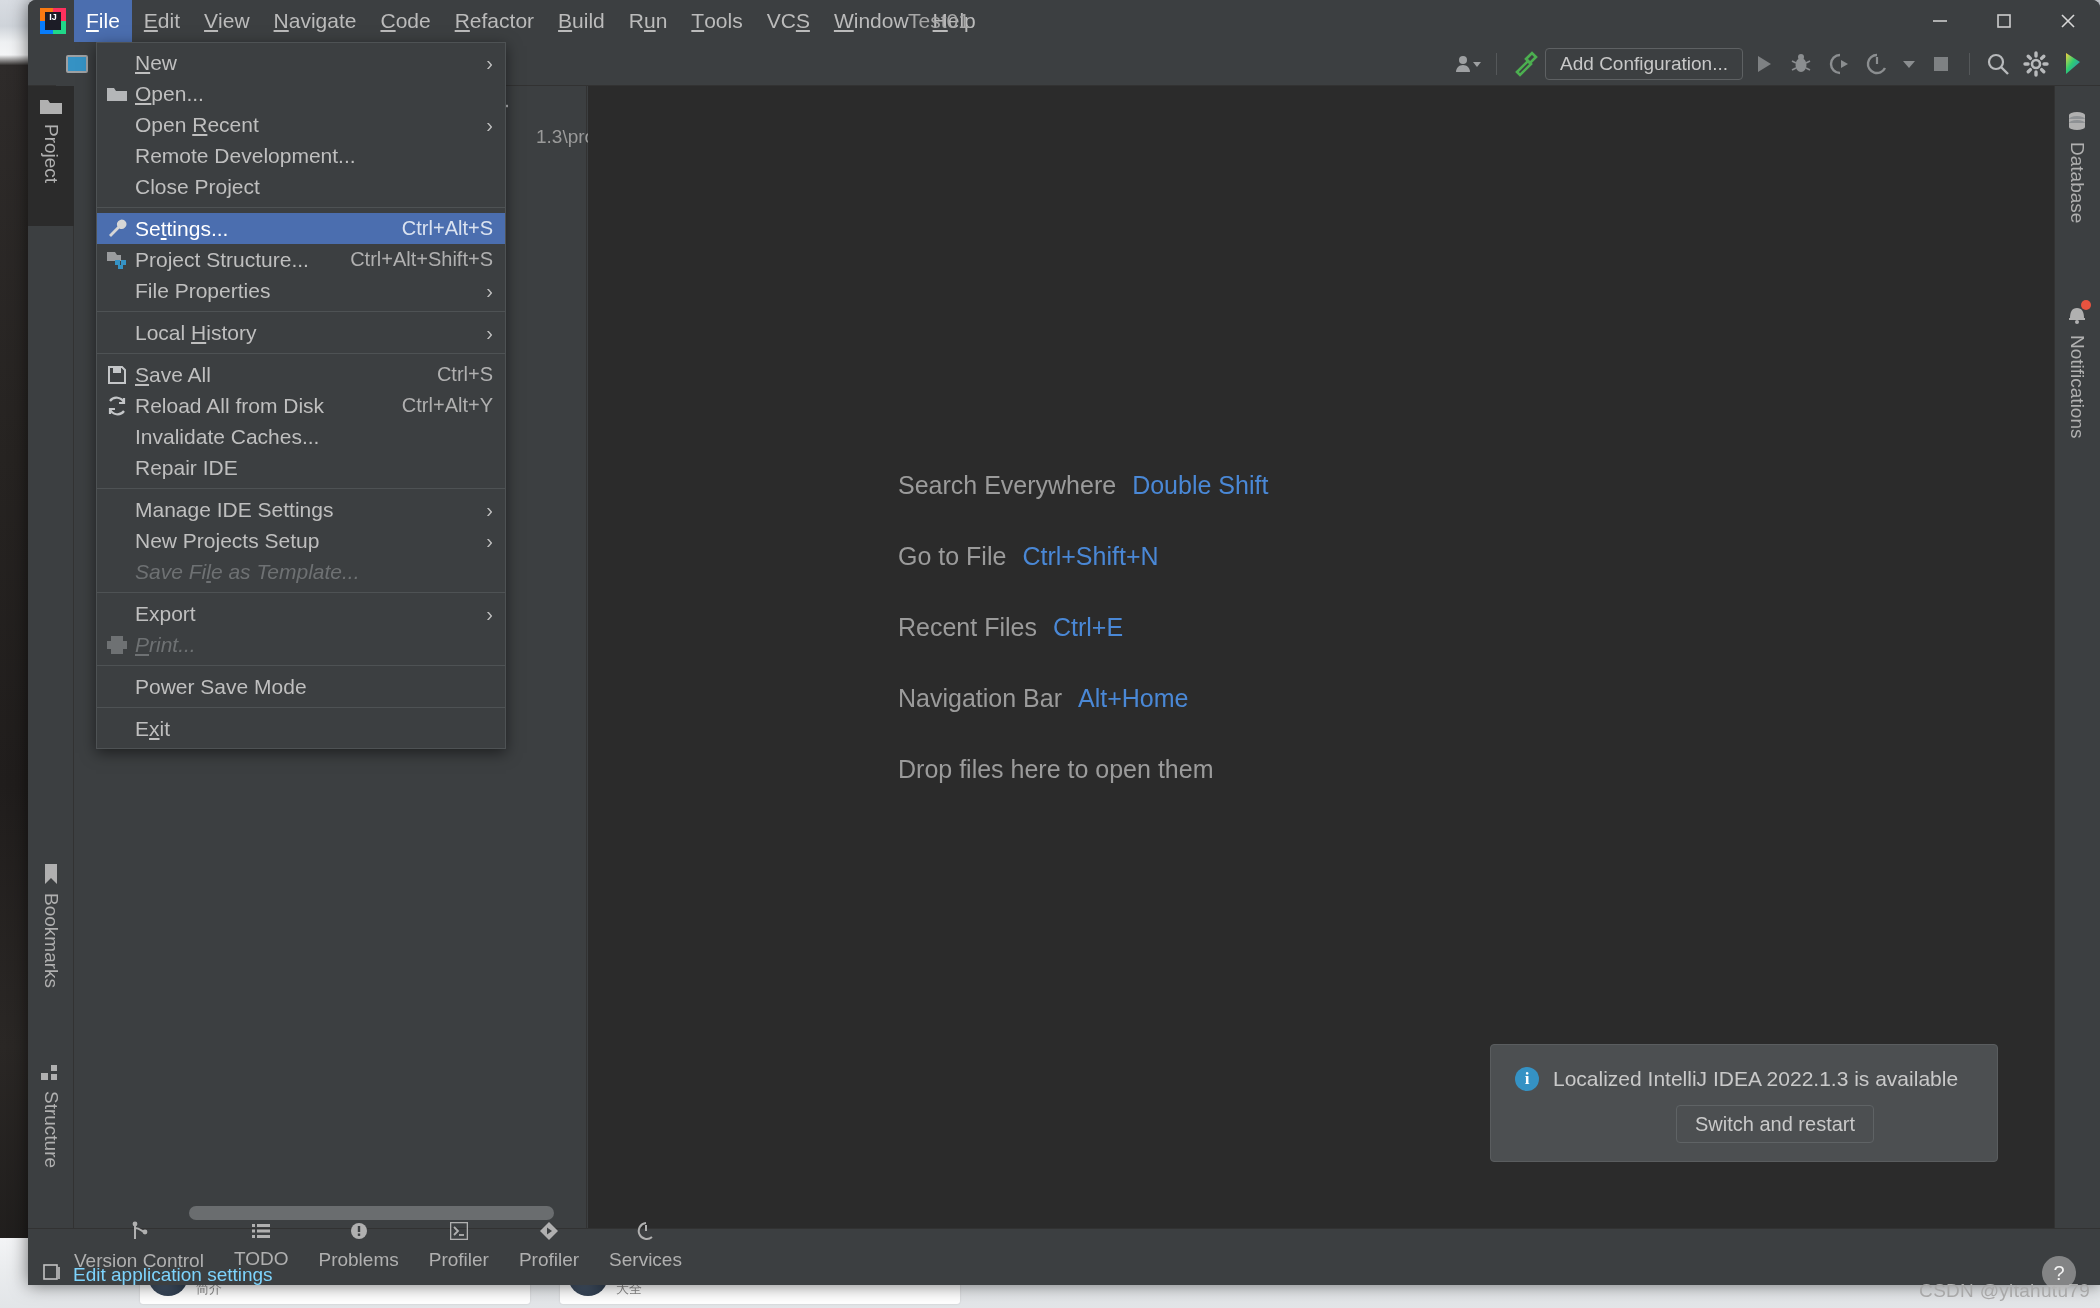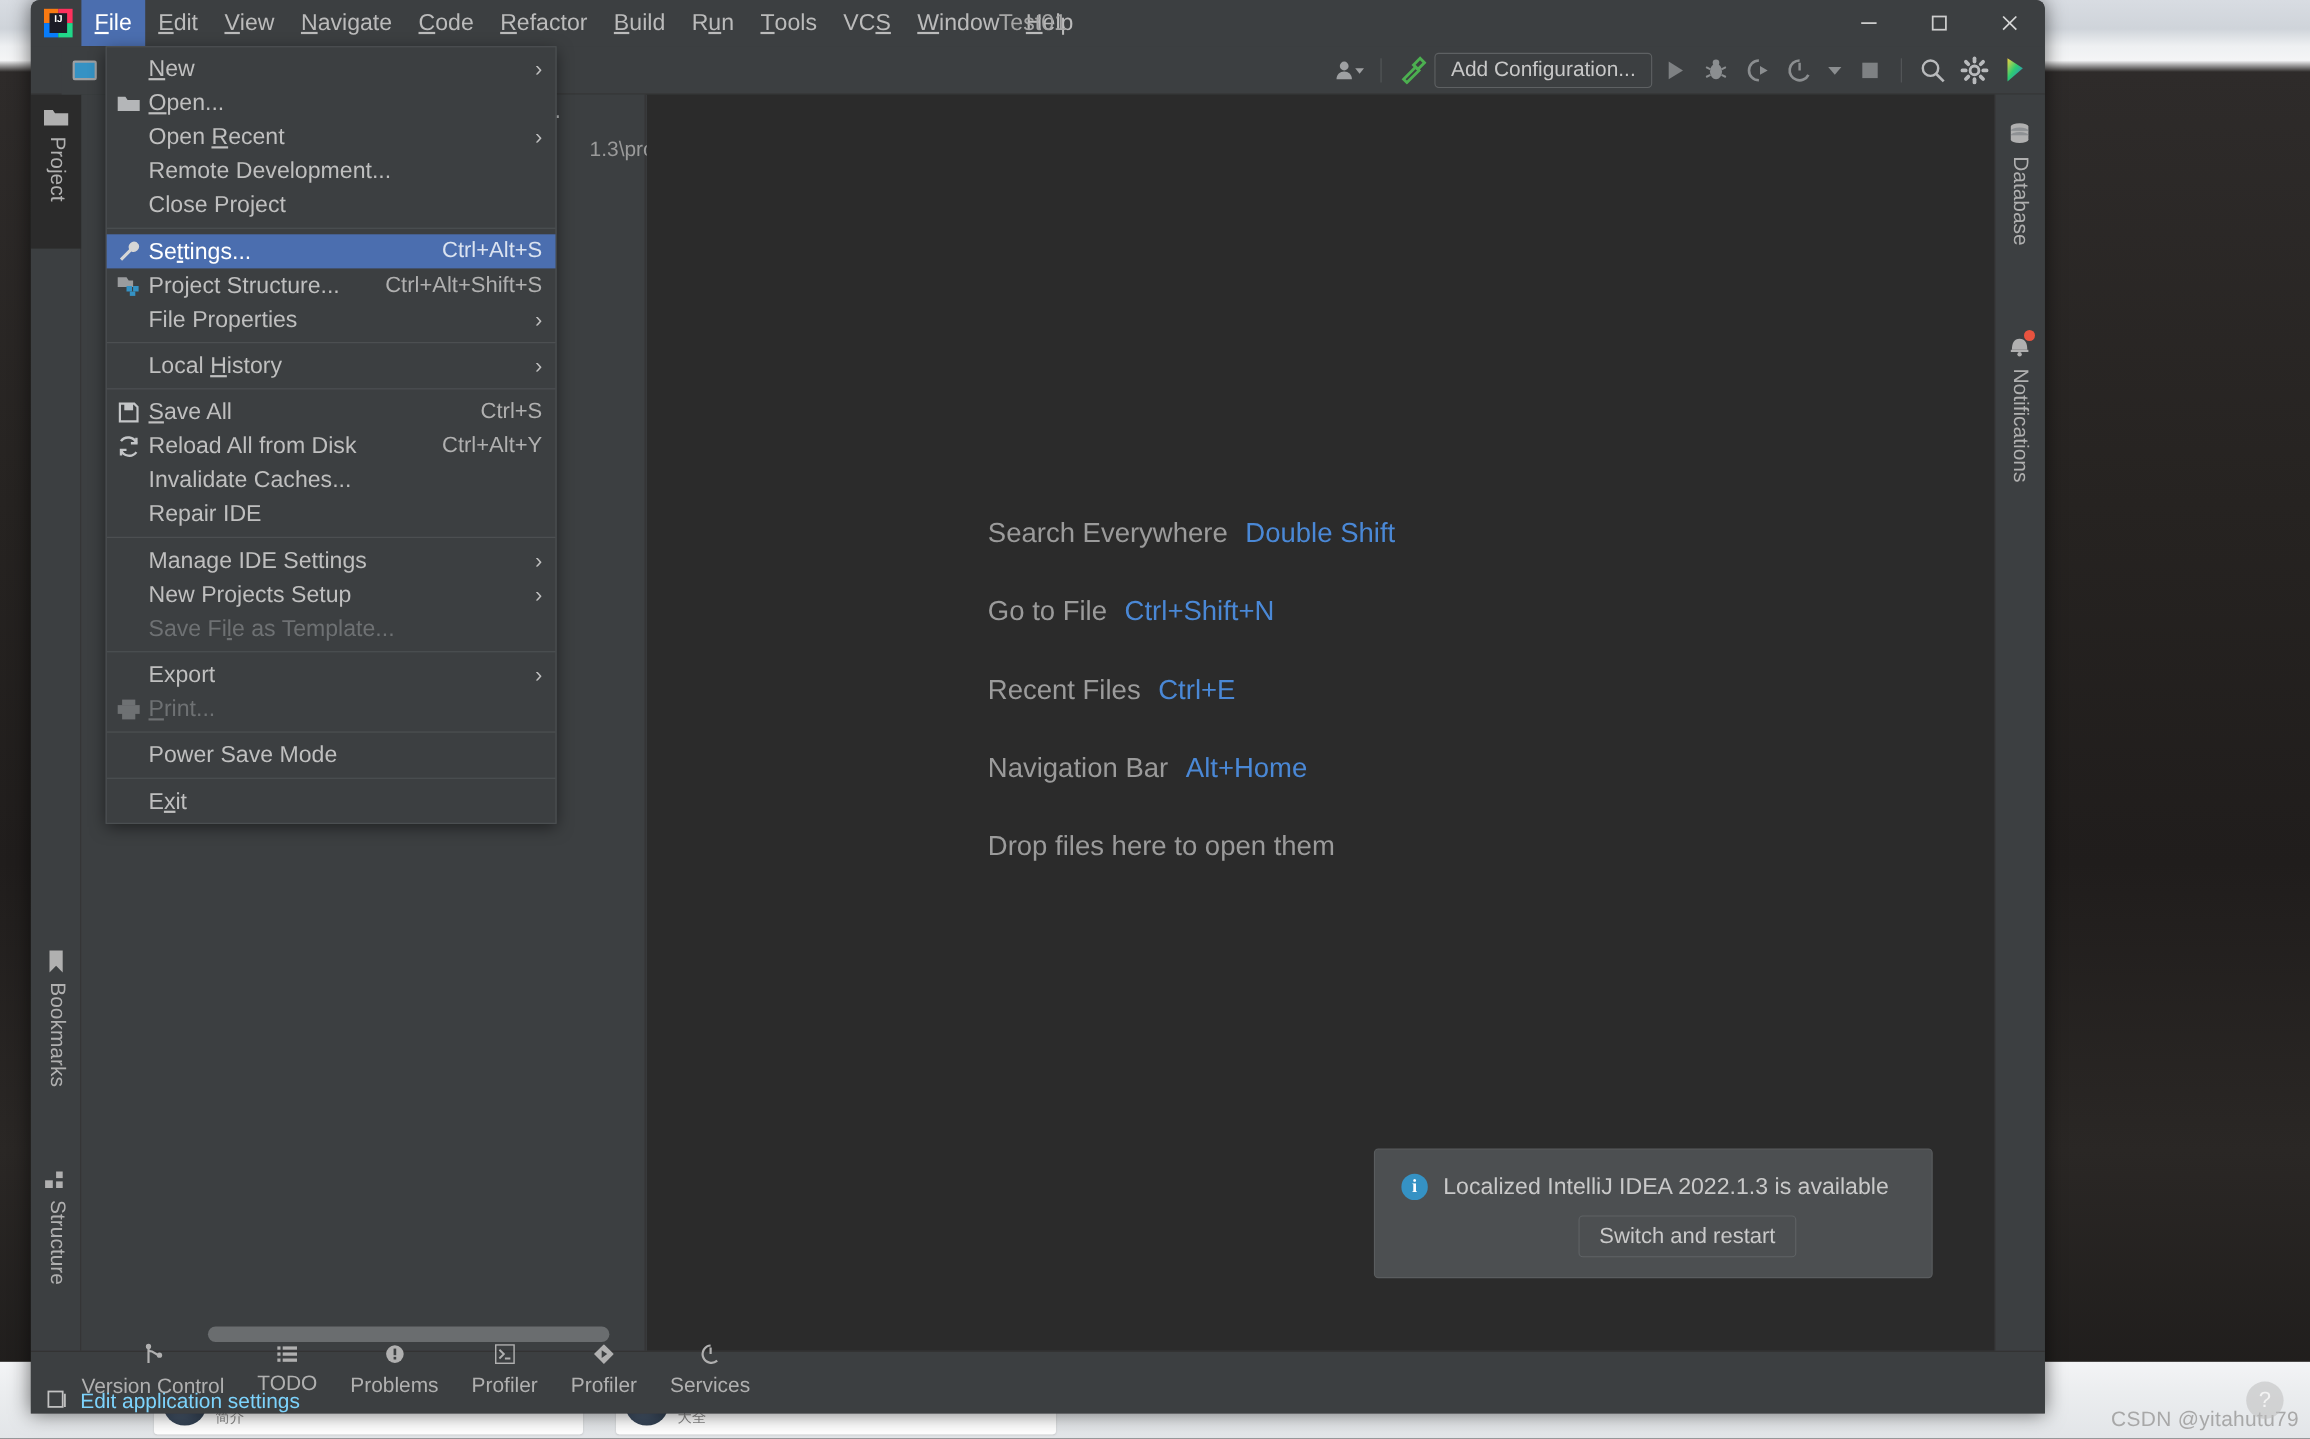--- a/index.html
+++ b/index.html
@@ -30,21 +30,21 @@
     overflow:hidden;
   }
   .db-thumb { position:absolute; left:8px; top:10px; width:40px; height:40px; border-radius:50%;
     background:radial-gradient(circle at 40% 35%, #6b7d93 0%, #3b4a5d 60%, #22303f 100%); }
   .db-txt { position:absolute; left:56px; top:14px; font-size:19px; color:#222; letter-spacing:.5px;}
   .db-txt2{ position:absolute; left:56px; top:34px; font-size:13px; color:#888;}
 
   
   .ide {
     position: absolute;
-    left: 28px; top: 0; width: 1831px; height: 1285px;
+    left: 28px; top: 0; width: 2072px; height: 1285px;
     background: #3c3f41;
     border-radius: 8px 8px 0 0;
     overflow: hidden;
     box-shadow: 0 0 18px rgba(0,0,0,.55);
   }
 
   
   .titlebar {
     position: relative; height: 42px; background: #3c3f41;
     display: flex; align-items: center;
@@ -205,21 +205,21 @@
     position:absolute; left:68px; top:42px; width:410px;
     background:#3c3f41; border:1px solid #4e5254;
     box-shadow:0 4px 14px rgba(0,0,0,.5);
     padding:4px 0; z-index:50;
   }
   .dd-item {
     position:relative; height:31px; display:flex; align-items:center;
     padding:0 12px 0 38px; font-size:21px; color:#bfbfbf; white-space:nowrap;
   }
   .dd-item.sel { background:#4b6eaf; color:#ffffff; }
-  .dd-item.disabled { color:#6e7173; }
+  .dd-item.disabled { color:#6e7173;font-style:italic; }
   .dd-ico { position:absolute; left:8px; top:50%; transform:translateY(-50%);
             width:24px;height:22px; display:flex;align-items:center;justify-content:center; }
   .dd-key { margin-left:auto; font-size:20px; color:#b0b0b0; padding-left:34px; }
   .dd-item.sel .dd-key { color:#dbe3f0; }
   .dd-arrow { margin-left:auto; padding-left:26px; color:#bfbfbf; font-size:20px; line-height:1; }
   .dd-sep { height:1px; background:#4e5254; margin:5px 0; }
   .dd-item u { text-decoration:underline; text-underline-offset:2px; }
 </style>
 </head>
 <body>

